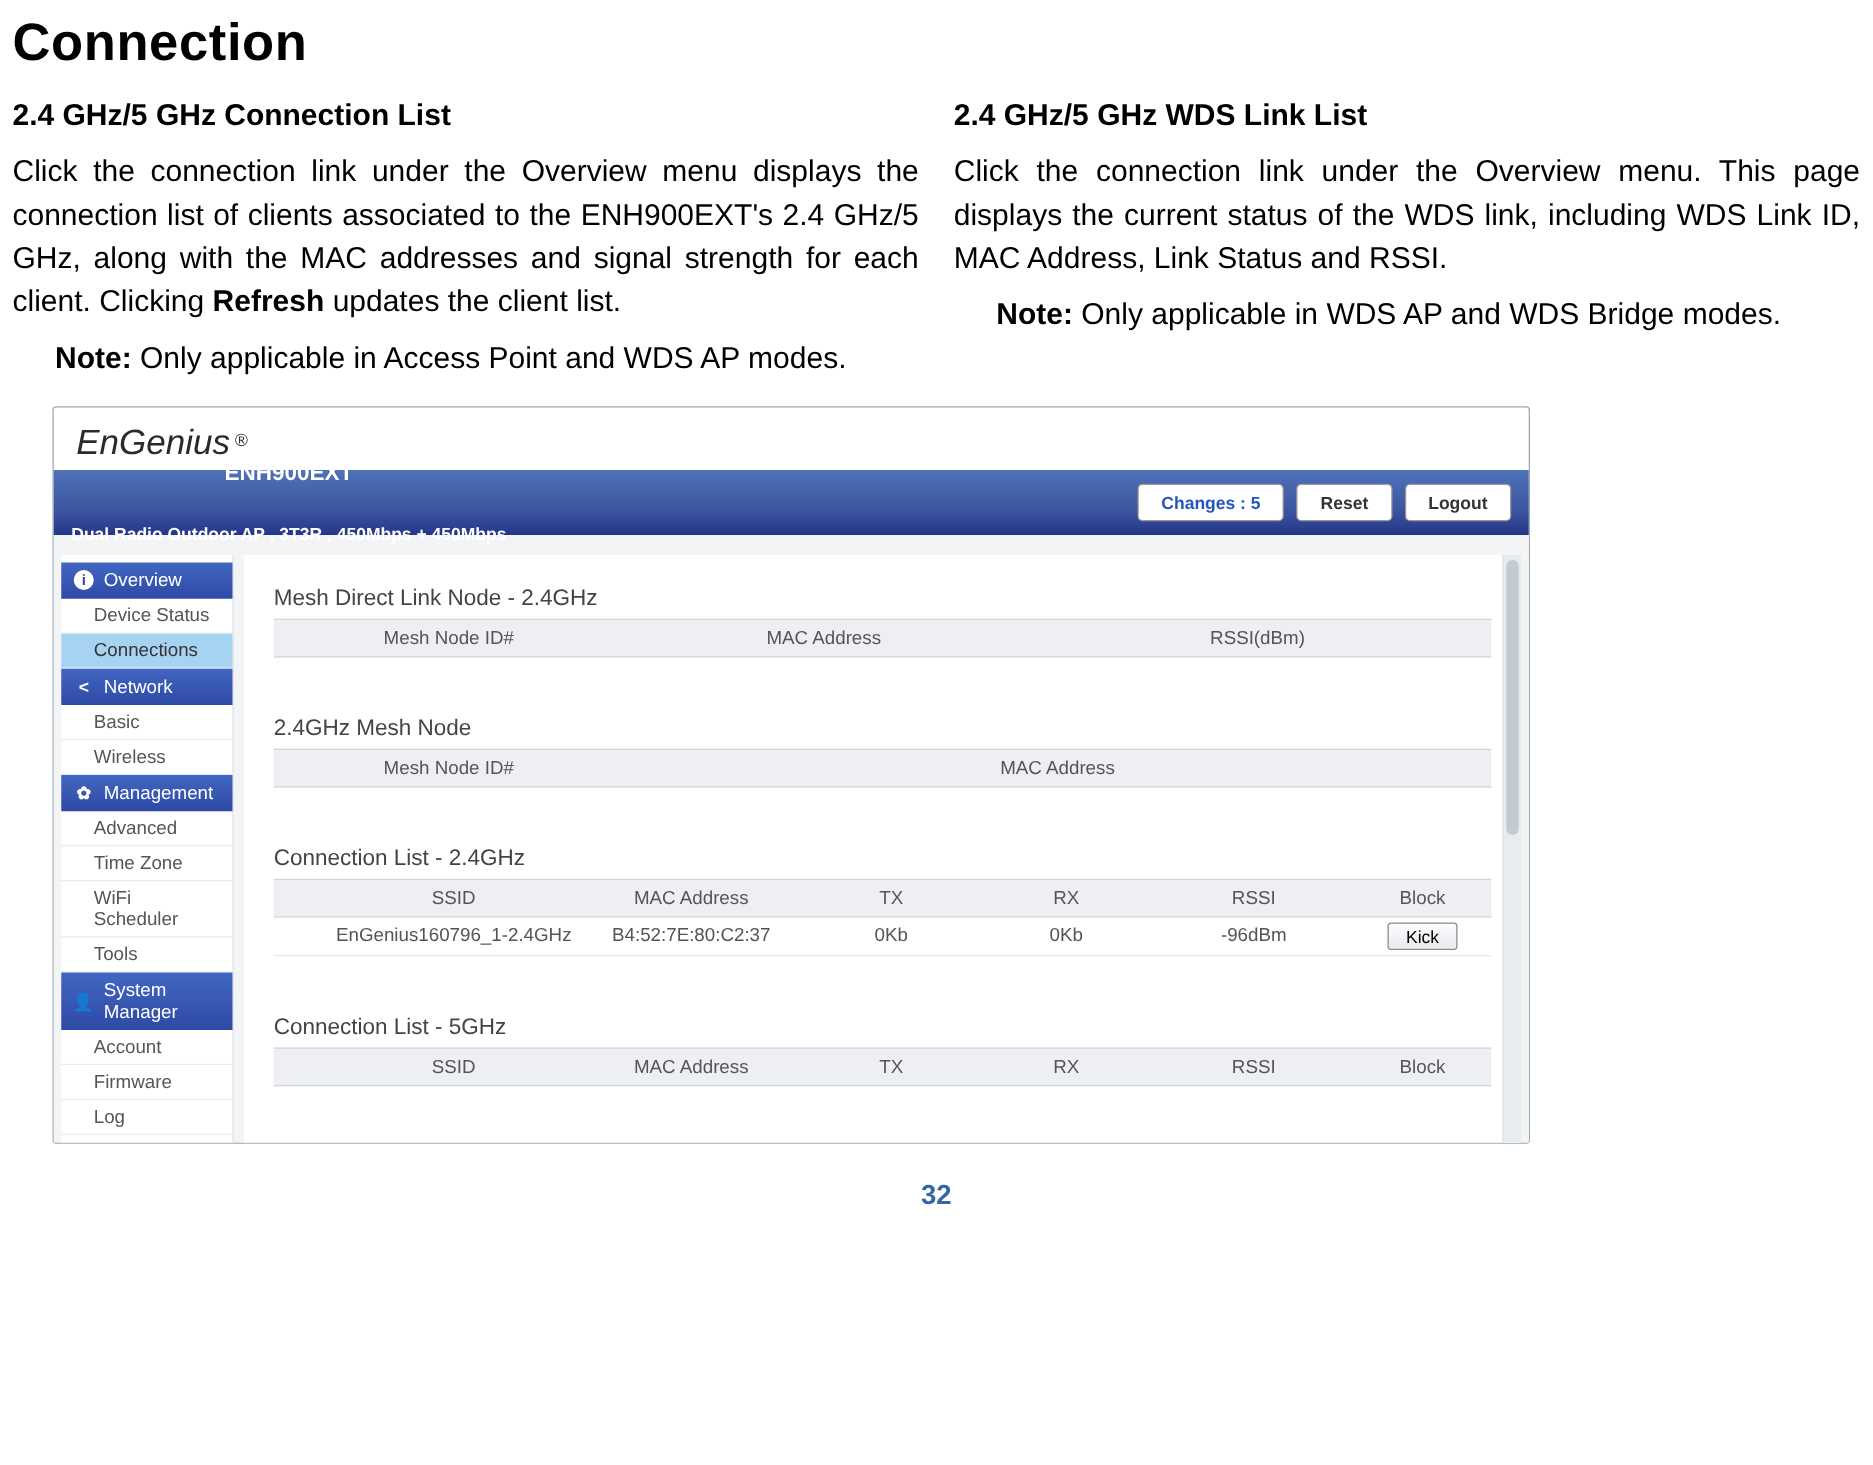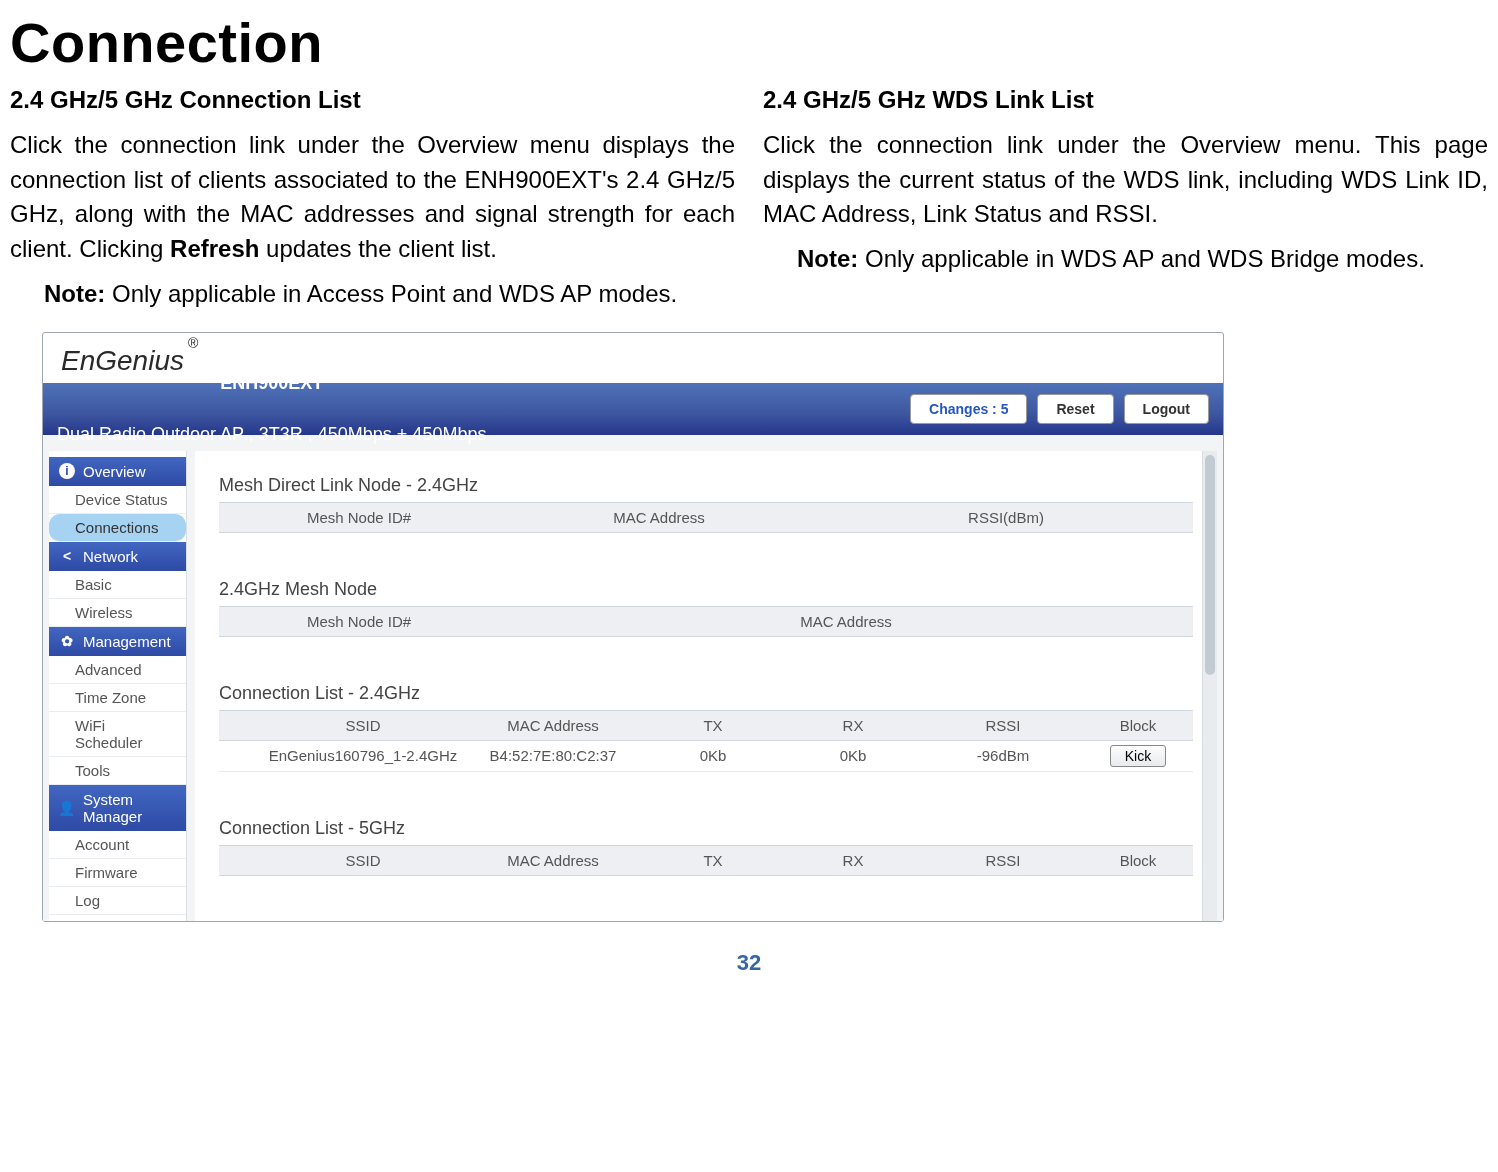--- a/index.html
+++ b/index.html
@@ -7,22 +7,22 @@
     background: #fff;
     font-family: Arial, Helvetica, sans-serif;
     color: #000;
     width: 1498px;
   }
   .page {
     padding: 0 10px;
   }
   h1.title {
     font-family: Arial, Helvetica, sans-serif;
-    font-size: 56px;
-    margin: 10px 0 8px 0;
+    font-size: 42px;
+    margin: 10px 0 18px 0;
     letter-spacing: 0.5px;
   }
   .cols {
     display: flex;
     gap: 28px;
     margin-bottom: 20px;
   }
   .col {
     flex: 1;
     font-size: 24px;
@@ -43,21 +43,21 @@
   
   .shot {
     margin: 0 0 18px 32px;
     width: 1180px;
     border: 1px solid #9ca7b1;
     border-radius: 3px;
   }
   .logo-bar {
     padding: 12px 18px 6px 18px;
     display: flex;
-    align-items: flex-start;
+    align-items: flex-end;
     gap: 4px;
   }
   .logo-text {
     font-size: 28px;
     font-style: italic;
     color: #2a2a2a;
   }
   .logo-r {
     font-size: 14px;
     color: #2a2a2a;
@@ -78,22 +78,22 @@
     display: flex;
     align-items: center;
     gap: 30px;
     flex-direction: column;
   }
   .bb-model {
     font-weight: bold;
     font-size: 18px;
   }
   .bb-desc {
-    font-weight: normal;
-    font-size: 18px;
+    font-weight: bold;
+    font-size: 14px;
   }
   .bb-right {
     display: flex;
     gap: 10px;
   }
   .bb-btn {
     background: #fff;
     border: 1px solid #999;
     border-radius: 4px;
     color: #333;
@@ -140,21 +140,20 @@
     background:transparent; color:#fff; font-size:14px;
   }
   .side-item {
     padding: 5px 10px 5px 26px;
     color: #555;
     border-bottom: 1px solid #e9edf2;
   }
   .side-item.active {
     background: #a7d3f2;
     color: #333;
-    border-radius: 11px;
   }
   .main {
     flex: 1;
     background: #fff;
     margin: 6px 6px 0 8px;
     position: relative;
   }
   .scrollbar {
     position: absolute;
     right: 0; top: 0; bottom: 0;

